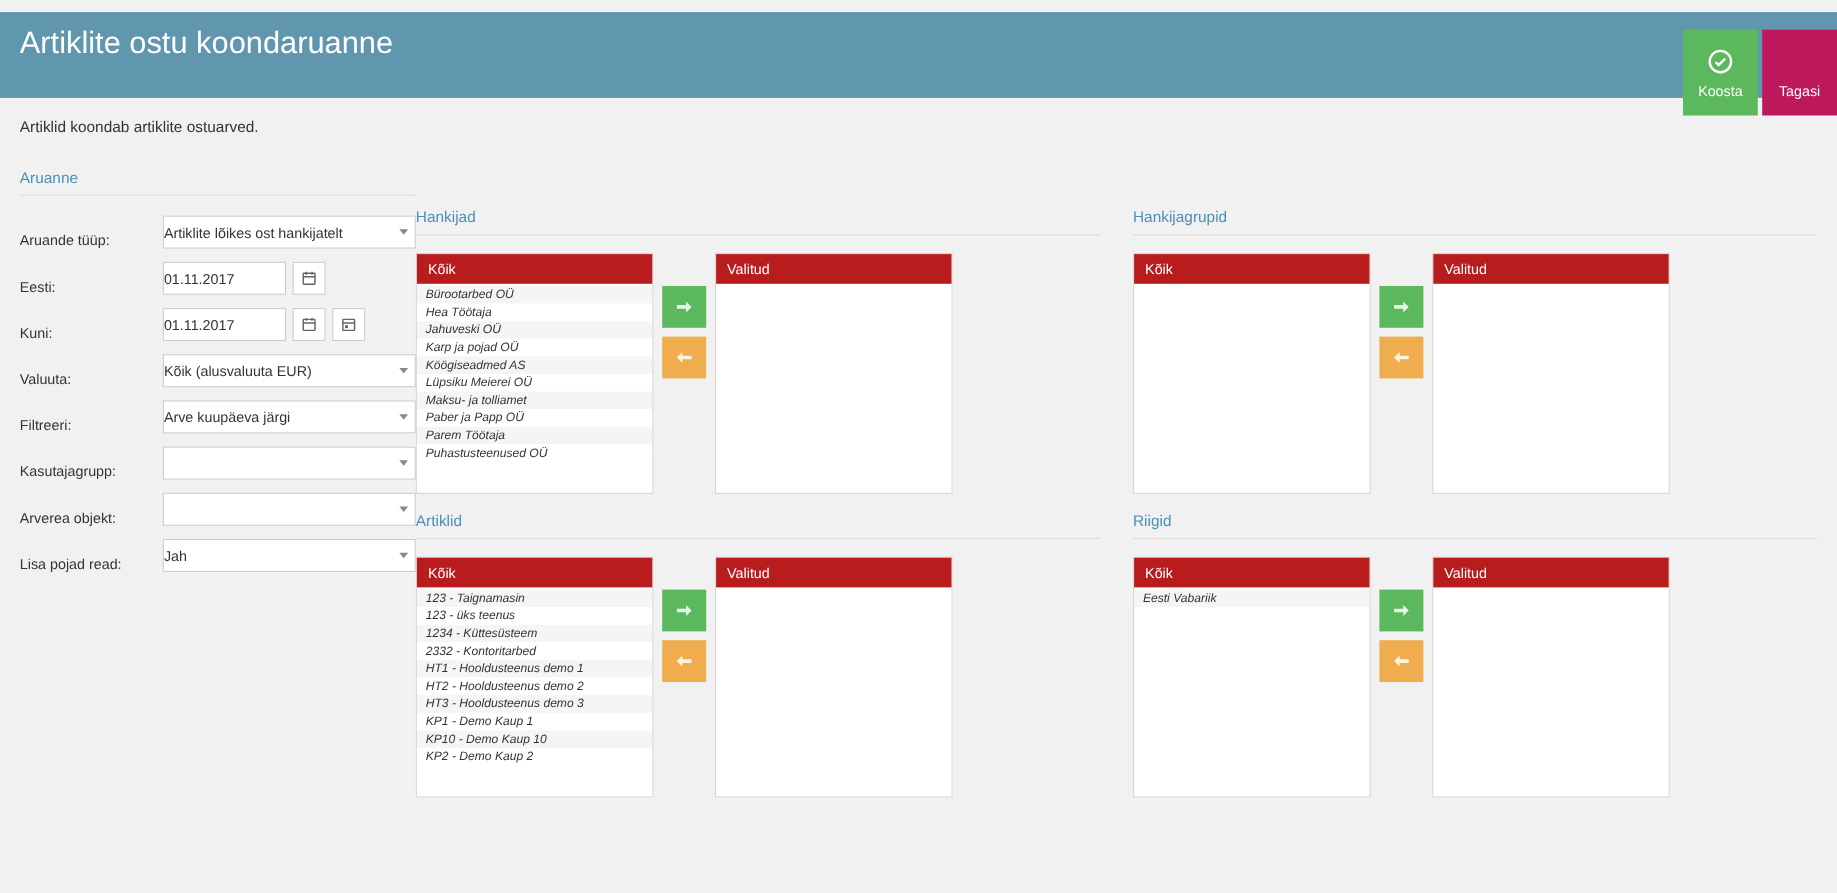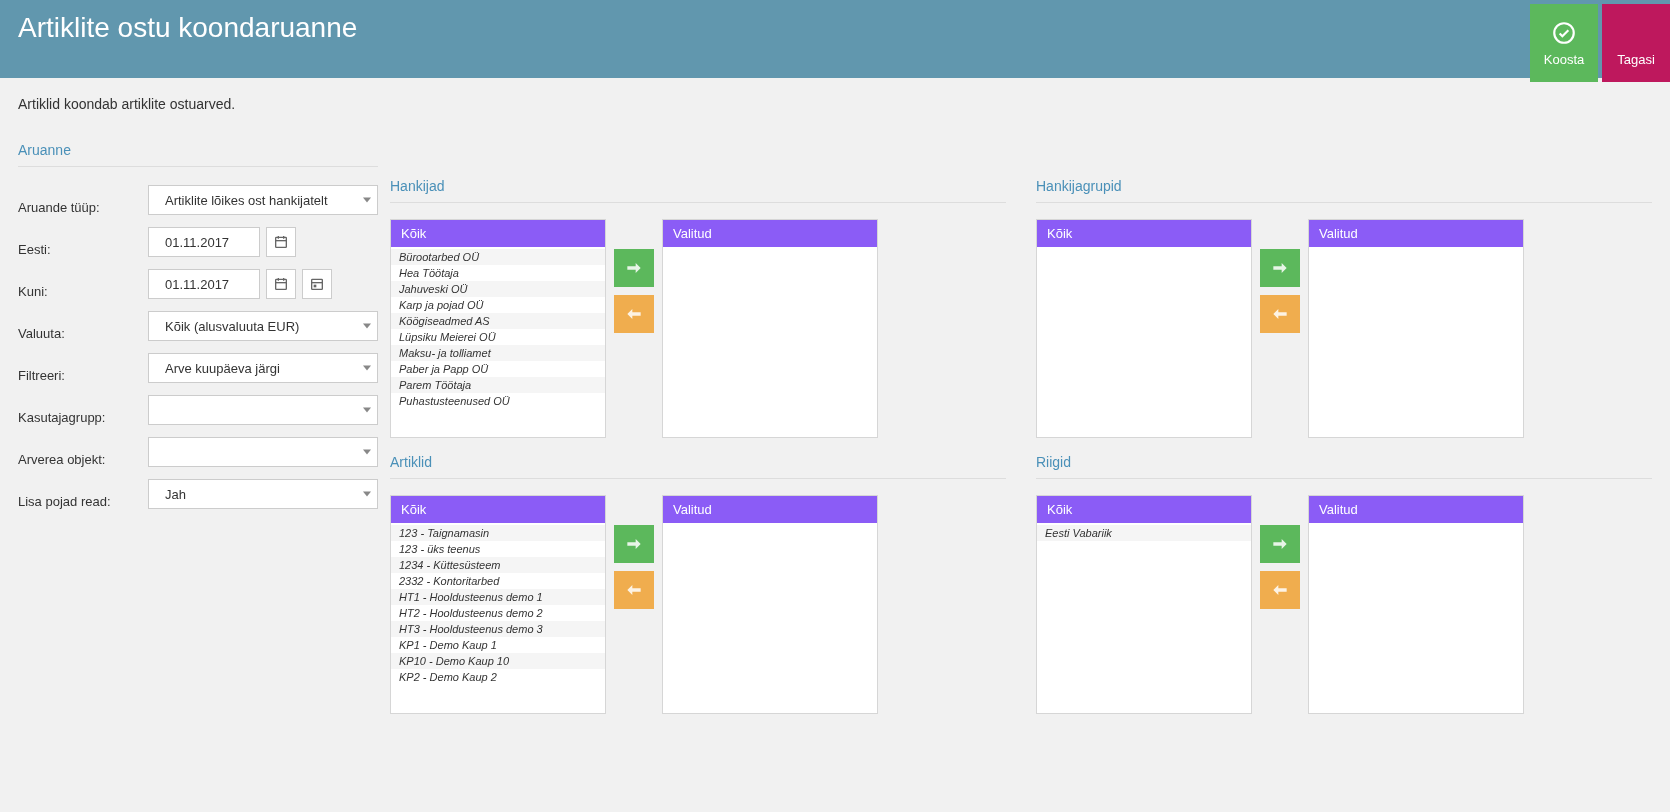--- a/index.html
+++ b/index.html
@@ -7,66 +7,67 @@
 
 .header-bar {
   background: #6197ae;
   color: #fff;
   padding: 12px 18px;
   display: flex;
   justify-content: space-between;
   align-items: flex-start;
   height: 78px;
   position: relative;
+  margin-top: 11px;
 }
 .header-bar h1 { font-size: 28px; font-weight: normal; }
-.header-buttons { position: absolute; right: 0; top: 4px; display: flex; gap: 4px; height: 78px; }
+.header-buttons { position: absolute; right: 0; top: 16px; display: flex; gap: 4px; height: 78px; }
 .hbtn {
   width: 68px; height: 78px;
   display: flex; flex-direction: column; align-items: center; justify-content: center;
   color: #fff; font-size: 13px; cursor: pointer; gap: 6px;
 }
 .hbtn-green { background: #5cb85c; }
 .hbtn-orange { background: #be185d; }
 .hbtn svg { width: 26px; height: 26px; fill: none; stroke: #fff; stroke-width: 2; }
 
 .content { padding: 18px; }
 .description { margin-bottom: 30px; font-size: 14px; }
 
-.cols { display: flex; gap: 12px; }
+.cols { display: flex; }
 .col-left { width: 360px; }
 .col-right { flex: 1; margin-top: 36px; }
 
 .section-title { color: #4a90b8; font-size: 14px; margin-bottom: 8px; font-weight: normal; }
 
 .form-row { display: flex; align-items: flex-end; margin-bottom: 10px; height: 32px; }
 .form-label { width: 130px; font-size: 13px; }
 .form-field { flex: 1; display: flex; gap: 6px; align-items: center; }
 .select-box, .input-box {
-  border: 1px solid #ccc; background: #fff; height: 30px; padding: 0 16px;
+  border: 1px solid #ccc; background: #fff; height: 30px; padding: 0 0;
   display: flex; align-items: center; justify-content: space-between; font-size: 13px;
   width: 100%; position: relative;
 }
 .select-box .caret {
   position: absolute; right: 6px; top: 50%; transform: translateY(-50%);
   width: 0; height: 0; border-left: 4px solid transparent; border-right: 4px solid transparent;
   border-top: 5px solid #888;
 }
 .input-date { width: 112px; }
 .icon-btn {
   width: 30px; height: 30px; border: 1px solid #ccc; background: #fff;
   display: flex; align-items: center; justify-content: center; cursor: pointer;
 }
 .icon-btn svg { width: 16px; height: 16px; fill: #666; }
 
 .pickers-grid { display: grid; grid-template-columns: 1fr 1fr; gap: 16px 30px; }
 .picker-block { }
 .picker-row { display: flex; gap: 8px; align-items: flex-start; }
 .list-box { width: 216px; border: 1px solid #d6d6d6; background: #fff; }
-.list-head { background: #8b5cf6; color: #fff; padding: 6px 10px; font-size: 13px; }
+.list-head { background: #b91c1c; color: #fff; padding: 6px 10px; font-size: 13px; }
 .list-body { height: 190px; overflow-y: scroll; padding: 2px 0; position: relative; }
 .list-body::-webkit-scrollbar { width: 14px; }
 .list-body::-webkit-scrollbar-track { background: #f0f0f0; }
 .list-body::-webkit-scrollbar-thumb { background: #c5c5c5; }
 .list-body::-webkit-scrollbar-button:single-button {
   height: 14px; width: 14px; background: #f0f0f0; display: block;
 }
 .list-item { padding: 2px 8px; font-size: 11px; color: #333; cursor: pointer; font-style: italic; }
 .list-item:nth-child(odd) { background: #f5f5f5; }
 .list-item:nth-child(even) { background: #fff; }

